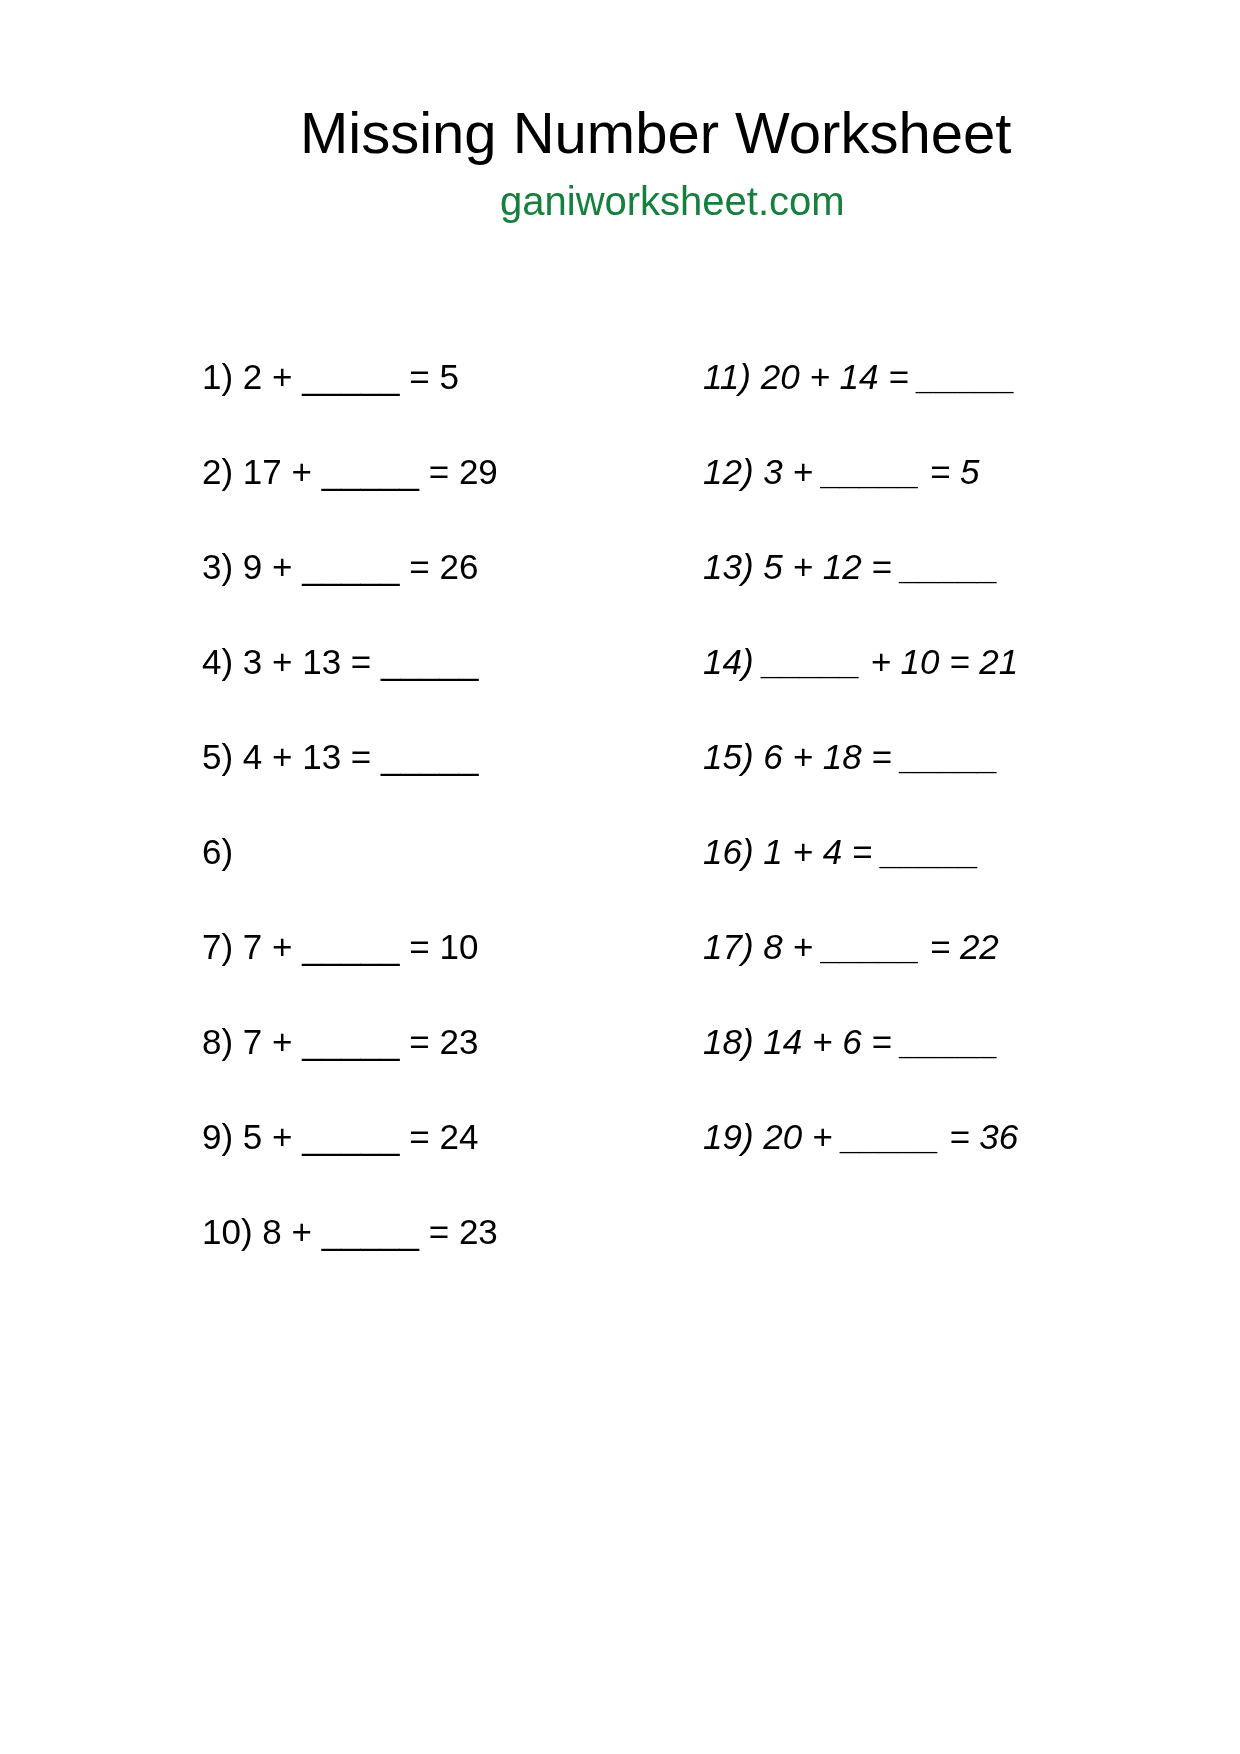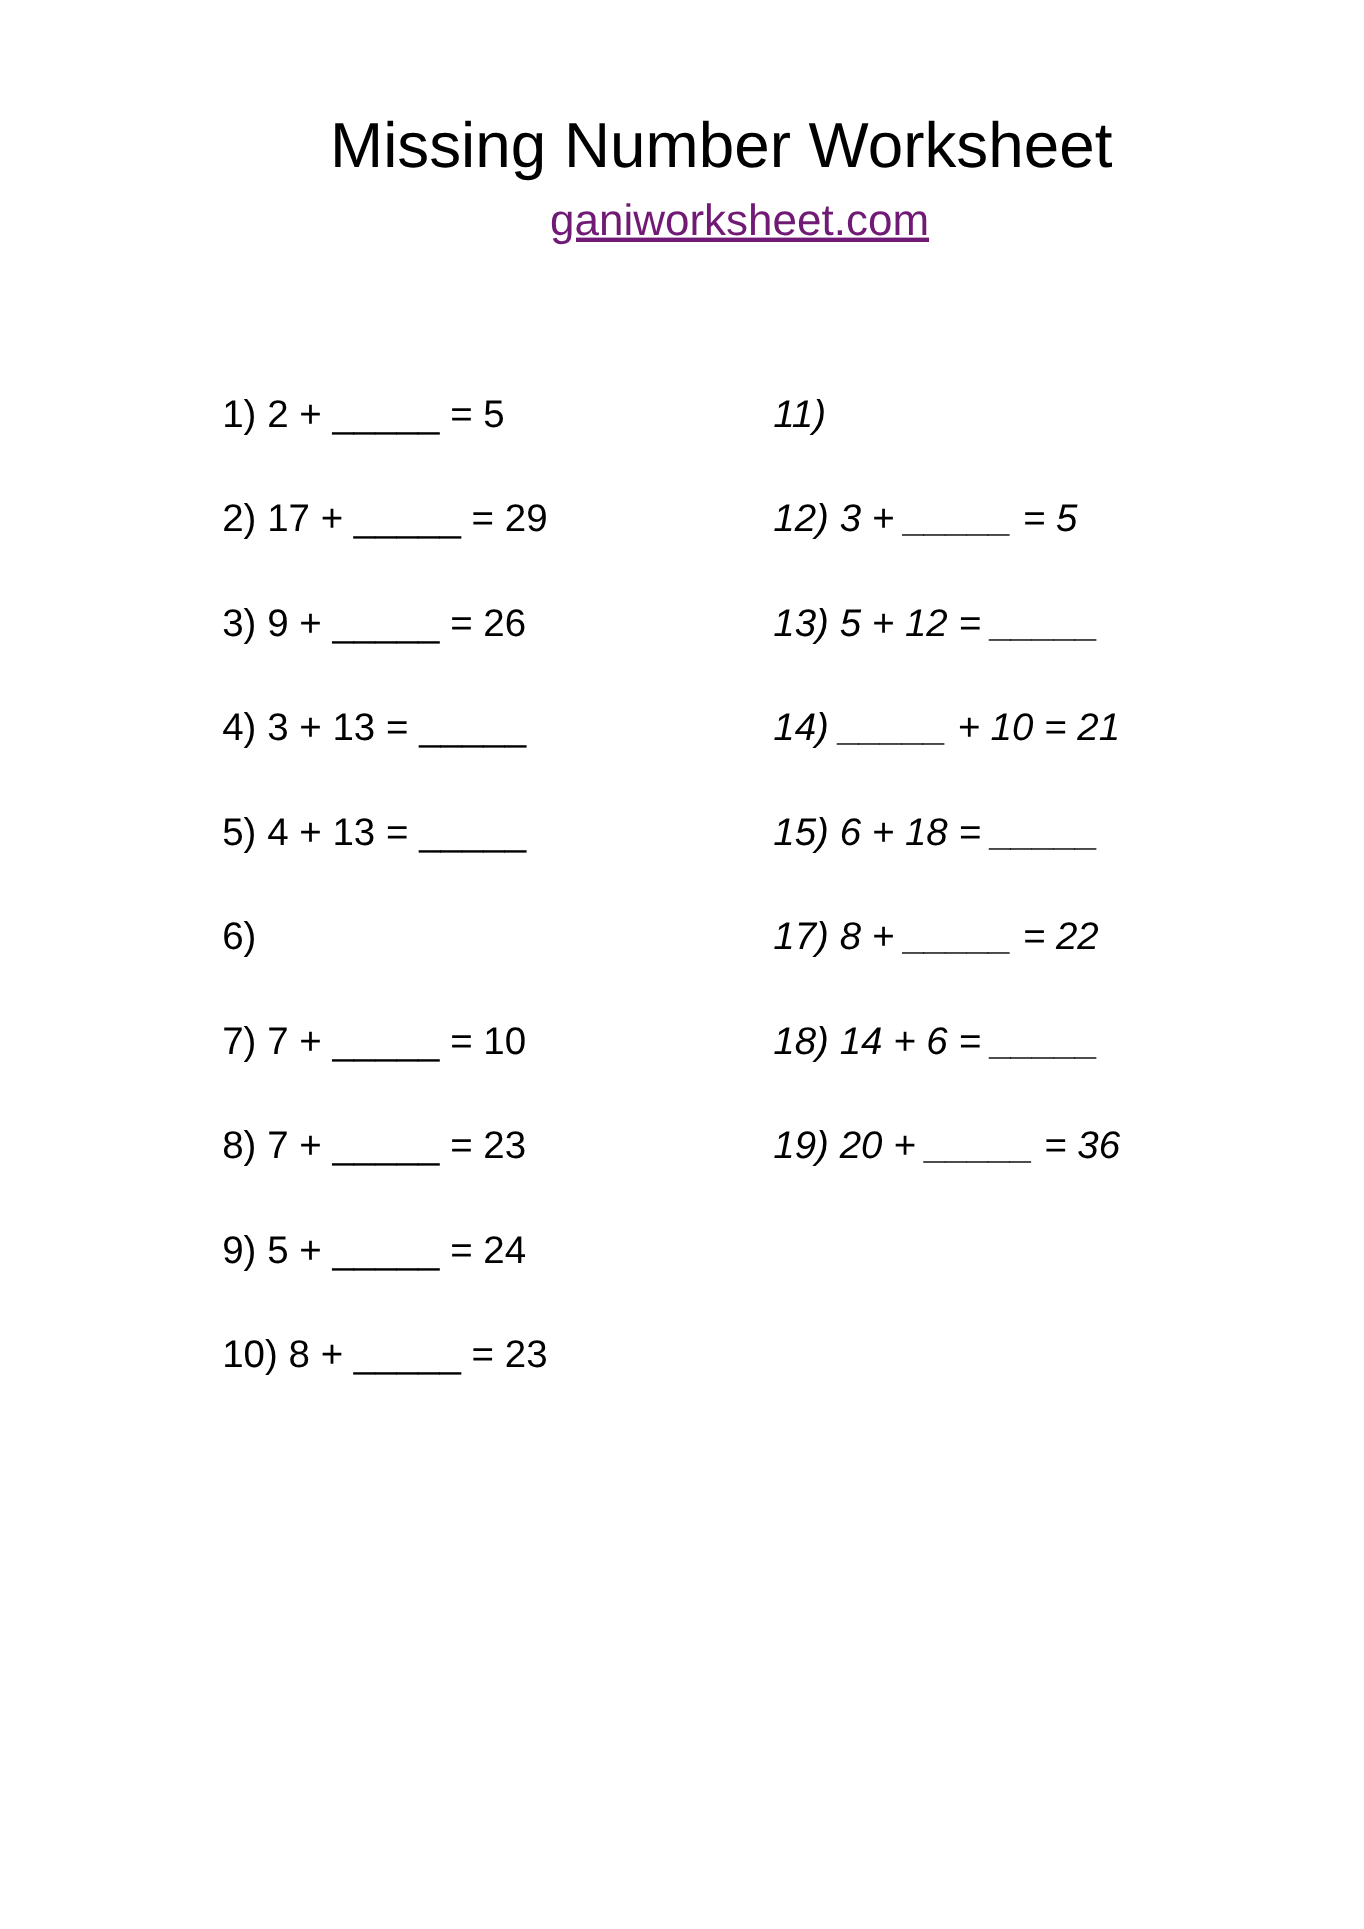--- a/index.html
+++ b/index.html
@@ -26,22 +26,21 @@
     font-weight: normal;
     text-align: right;
   }
   .subtitle {
     position: absolute;
     left: 500px;
     top: 178px;
     font-size: 40px;
     line-height: 46px;
     white-space: nowrap;
-    color: #701a75;
-    text-decoration: underline;
+    color: #15803d;
   }
   .col {
     position: absolute;
     top: 357px;
   }
   .col.left { left: 202px; }
   .col.right { left: 703px; font-style: italic; }
   .problem {
     height: 95px;
     font-size: 35px;
@@ -107,20 +106,21 @@
       <span>10)</span>
       <span> </span>
       <span>8 + _____ = 23</span>
     </div>
 </div>
 
 <div class="col right">
   <div class="problem">
       <span>11)</span>
       <span> </span>
+      <span>20 + 14 = _____</span>
     </div>
   <div class="problem">
       <span>12)</span>
       <span> </span>
       <span>3 + _____ = 5</span>
     </div>
   <div class="problem">
       <span>13)</span>
       <span> </span>
       <span>5 + 12 = _____</span>
@@ -129,20 +129,25 @@
       <span>14)</span>
       <span> </span>
       <span>_____ + 10 = 21</span>
     </div>
   <div class="problem">
       <span>15)</span>
       <span> </span>
       <span>6 + 18 = _____</span>
     </div>
   <div class="problem">
+      <span>16)</span>
+      <span> </span>
+      <span>1 + 4 = _____</span>
+    </div>
+  <div class="problem">
       <span>17)</span>
       <span> </span>
       <span>8 + _____ = 22</span>
     </div>
   <div class="problem">
       <span>18)</span>
       <span> </span>
       <span>14 + 6 = _____</span>
     </div>
   <div class="problem">

